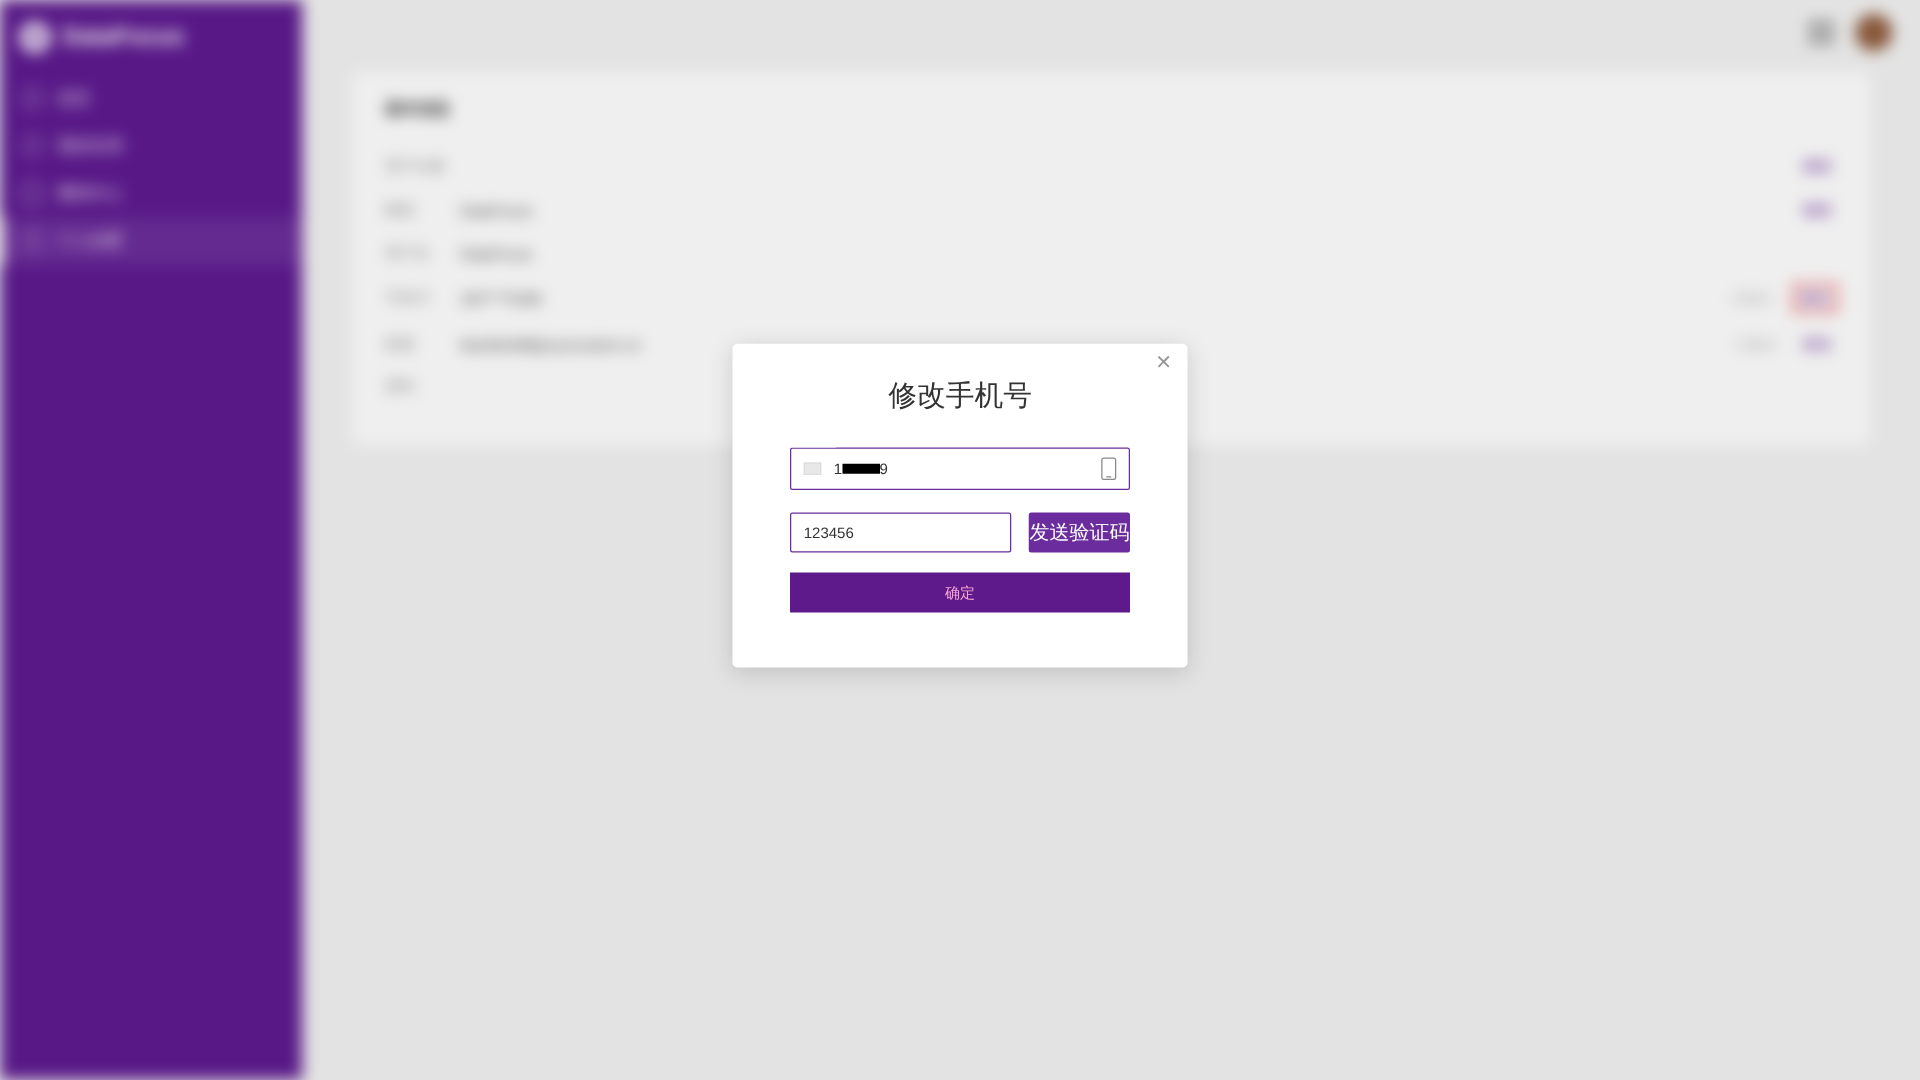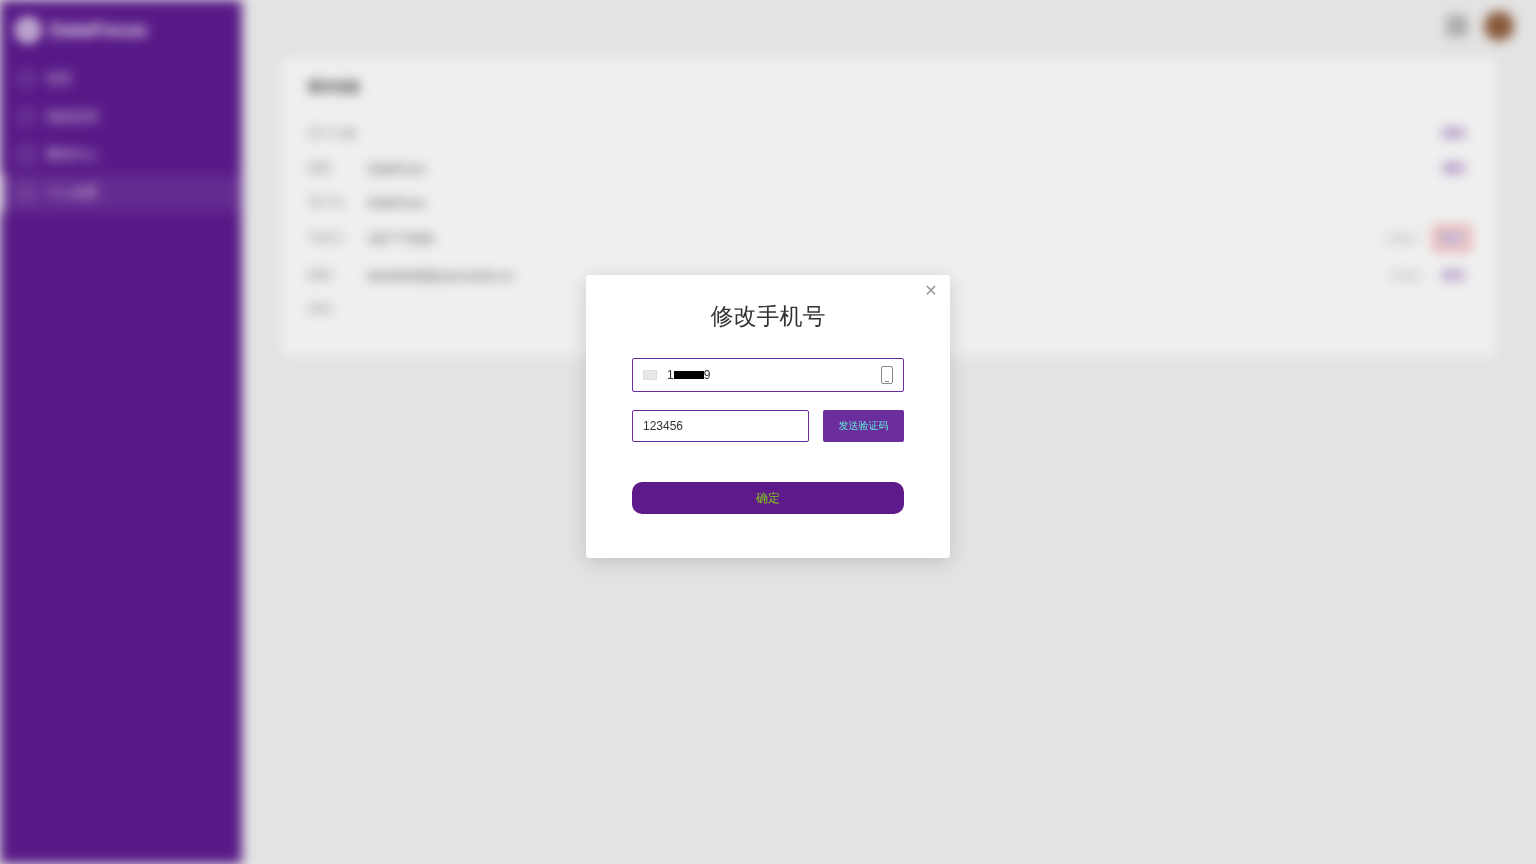--- a/index.html
+++ b/index.html
@@ -249,49 +249,49 @@
       bottom: 1px;
       left: 50%;
       width: 4px;
       height: 1px;
       background: #888;
       transform: translateX(-50%);
     }
     .code-row {
       display: flex;
       gap: 14px;
-      margin-bottom: 40px;
+      margin-bottom: 16px;
     }
     .code-input {
       flex: 1;
       height: 32px;
       border: 1px solid #6b2c9e;
       border-radius: 2px;
       padding: 0 10px;
       font-size: 12px;
       color: #333;
       outline: none;
     }
     .send-btn {
       width: 104px;
       height: 32px;
       background: #6b2c9e;
-      color: #5eead4;
+      color: #ffffff;
       border: none;
       border-radius: 2px;
-      font-size: 10px;
+      font-size: 16px;
       cursor: pointer;
     }
     .confirm-btn {
       width: 100%;
       height: 32px;
       background: #5e1a8a;
-      color: #84cc16;
+      color: #f9a8d4;
       border: none;
-      border-radius: 10px;
+      border-radius: 0;
       font-size: 12px;
       cursor: pointer;
     }
   </style>
 </head>
 <body>
 
 <div class="bg-layer">
   <aside class="sidebar">
     <div class="logo-area">

